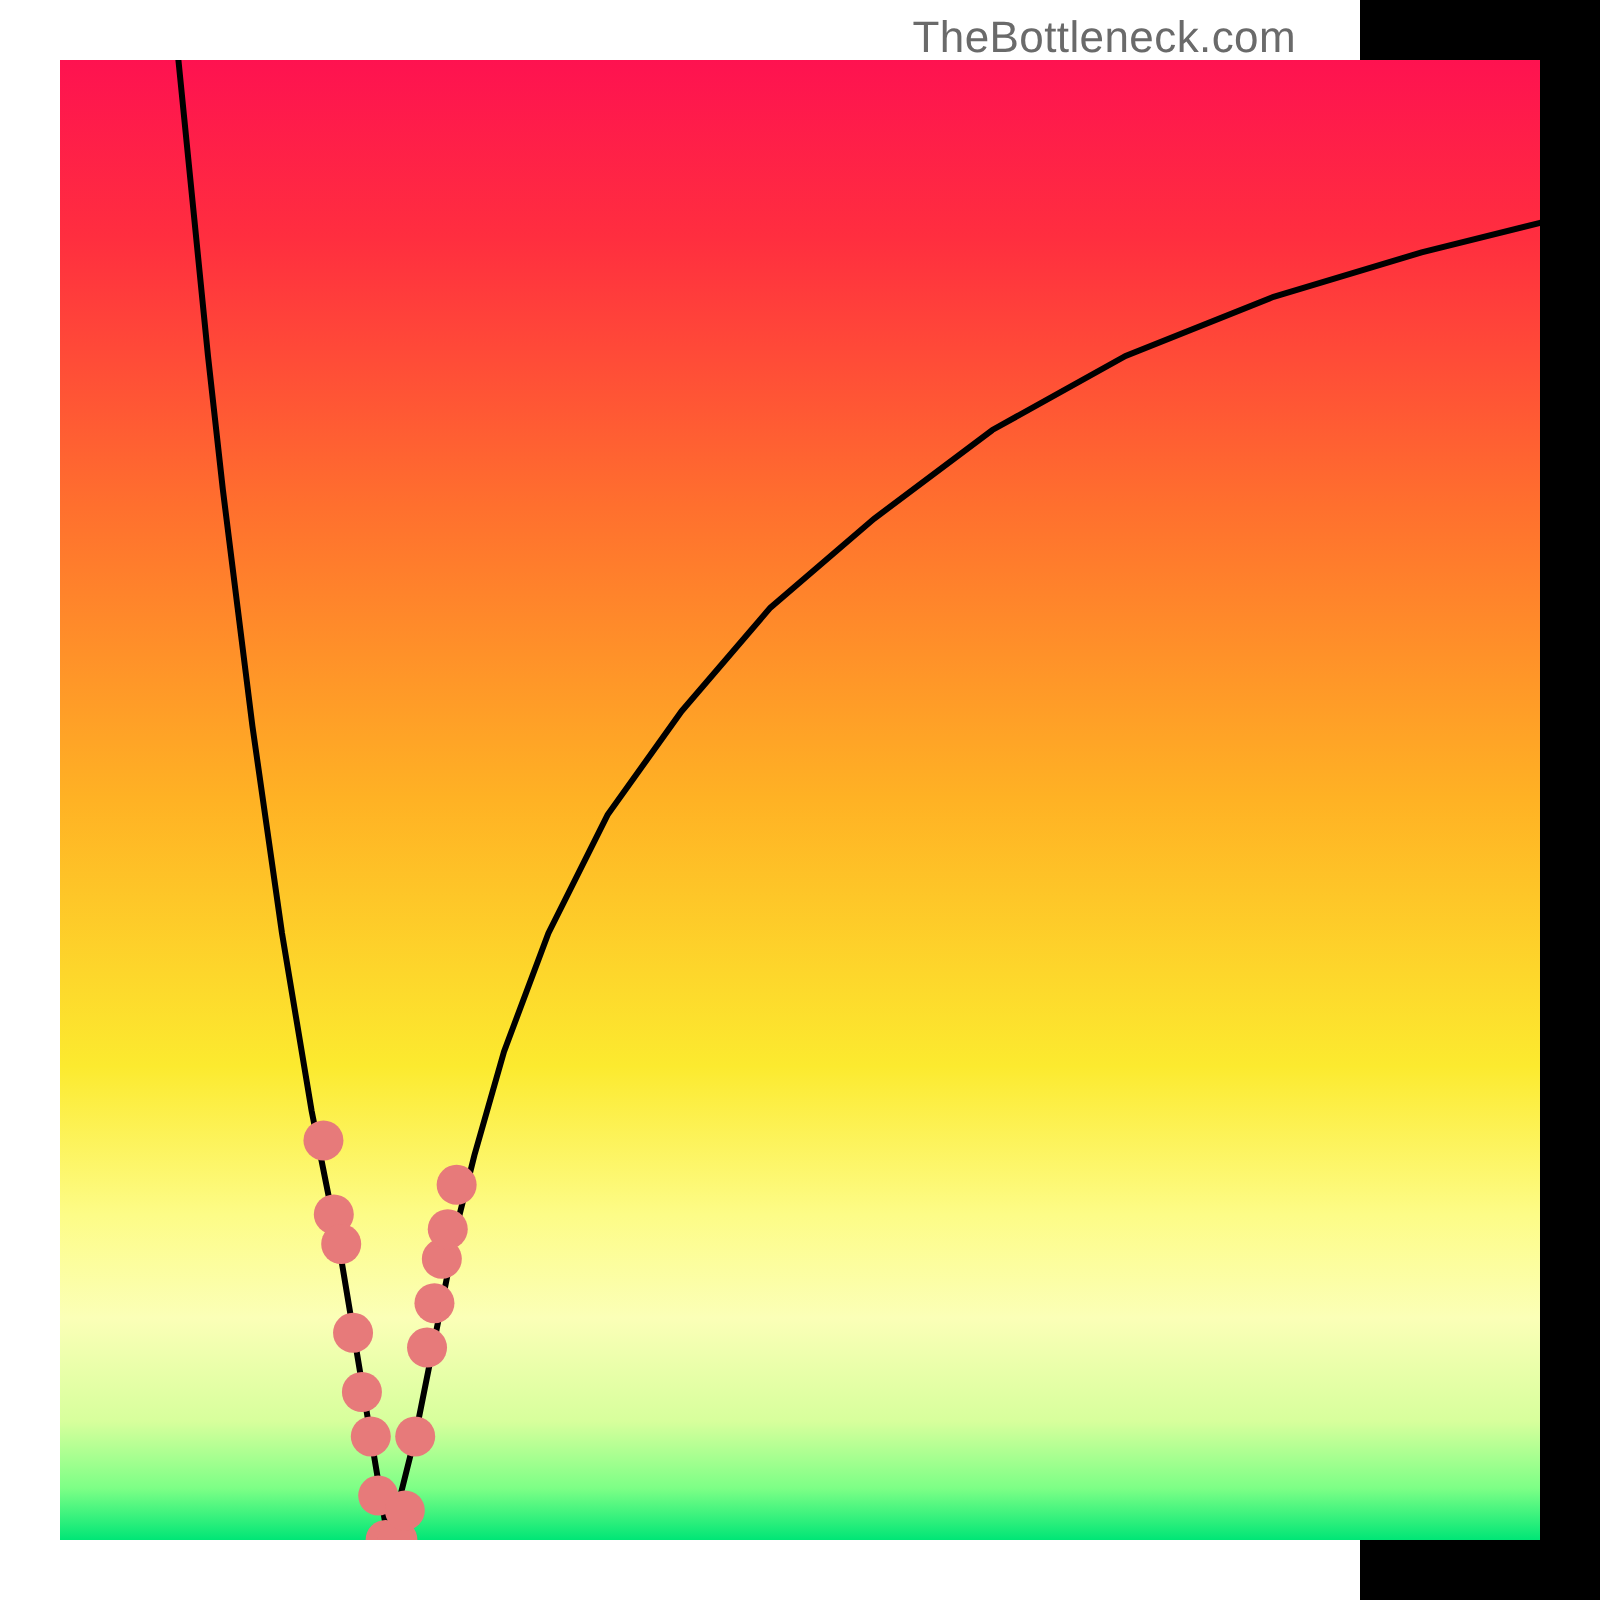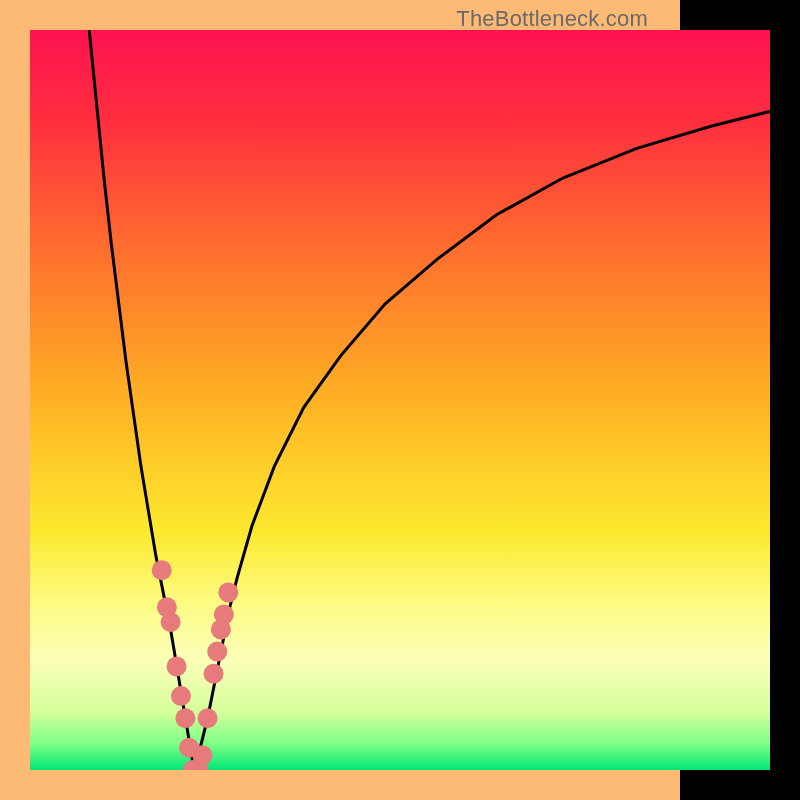--- a/index.html
+++ b/index.html
@@ -2,21 +2,21 @@
 <html><head>
 <meta charset="utf-8">
 <style>
   * { margin: 0; padding: 0; box-sizing: border-box; }
   html, body { width: 800px; height: 800px; overflow: hidden; }
   body { background: #000; font-family: Arial, sans-serif; }
   .frame {
     position: absolute;
     left: 0; top: 0;
     width: 680px; height: 800px;
-    background: #fdba74;
+    background: #ffffff;
   }
   .plot-area {
     position: absolute;
     left: 30px; top: 30px;
     width: 740px; height: 740px;
     overflow: hidden;
   }
   .gradient-bg {
     position: absolute;
     left: 0; top: 0;

